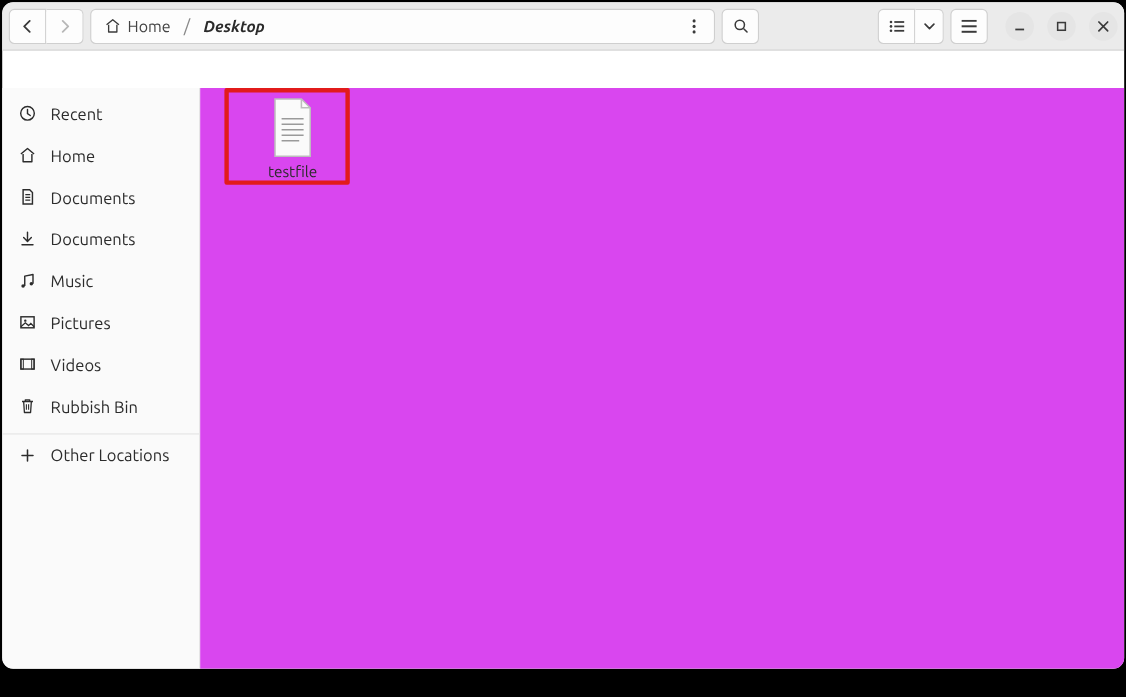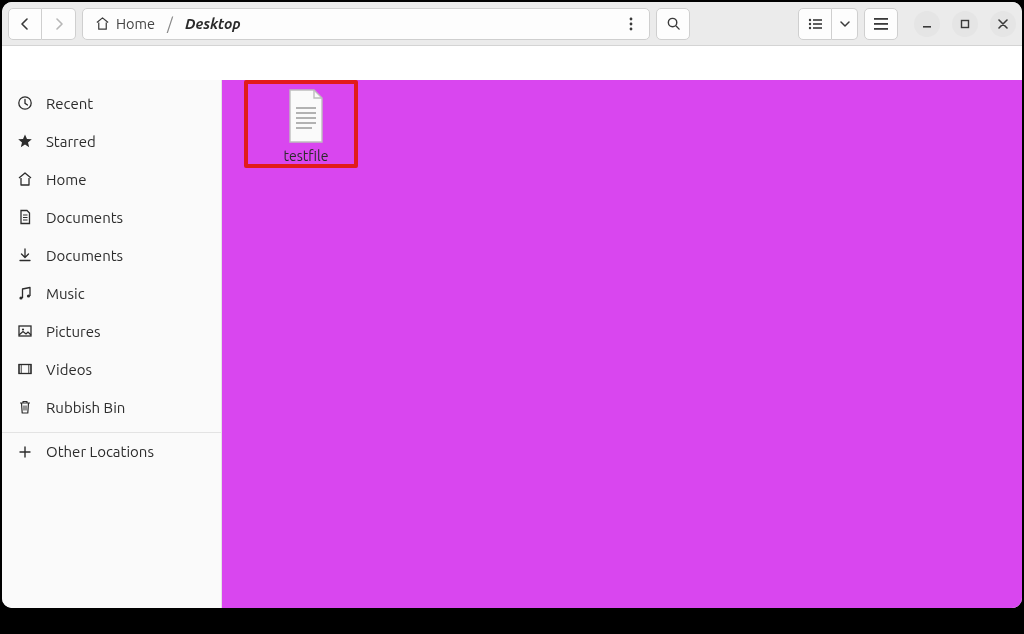--- a/index.html
+++ b/index.html
@@ -32,21 +32,21 @@
   .path-sep { color: #888; padding: 0 2px; }
   .path-more { margin-left: auto; width: 28px; height: 28px; display:flex; align-items:center; justify-content:center; color:#444; }
   .winbtn {
     width: 26px; height: 26px; border-radius: 50%; background: #e5e5e5;
     display:flex; align-items:center; justify-content:center; margin-left: 4px; cursor:pointer;
   }
   .winbtns { display:flex; align-items:center; gap:8px; margin-left: 6px; }
 
   .body { flex: 1; display: flex; min-height: 0; }
   .sidebar {
-    width: 220px; background: #fafafa; border-right: 1px solid #e3e3e3;
+    width: 180px; background: #fafafa; border-right: 1px solid #e3e3e3;
     display: flex; flex-direction: column; padding-top: 4px;
   }
   .side-item {
     display: flex; align-items: center; gap: 12px; padding: 0 14px; height: 38px;
     font-size: 15px; color: #2c2c2c; cursor: pointer;
   }
   .side-item .ic { width: 18px; height: 18px; display:flex; align-items:center; justify-content:center; color:#2c2c2c; }
   .side-item.other { border-top: 1px solid #e3e3e3; margin-top: auto; margin-top: 6px; }
 
   .content { flex: 1; background: #d946ef; position: relative; padding: 8px 16px; }
@@ -186,28 +186,20 @@
       <div class="side-item">
         <span class="ic">
           <svg width="16" height="16" viewBox="0 0 16 16">
               <circle cx="8" cy="8" r="6.2" fill="none" stroke="#2c2c2c" stroke-width="1.3"></circle>
               <path d="M8 4.5 V8.3 L10.5 10" fill="none" stroke="#2c2c2c" stroke-width="1.3" stroke-linecap="round"></path>
             </svg>
         </span>
         <span>Recent</span>
       </div>
 
-      <div class="side-item">
-        <span class="ic">
-          <svg width="16" height="16" viewBox="0 0 16 16">
-              <path d="M8 1.5 L10 6 L14.8 6.3 L11 9.4 L12.2 14.2 L8 11.6 L3.8 14.2 L5 9.4 L1.2 6.3 L6 6 Z" fill="#2c2c2c"></path>
-            </svg>
-        </span>
-        <span>Starred</span>
-      </div>
 
       <div class="side-item">
         <span class="ic">
           <svg width="16" height="16" viewBox="0 0 16 16">
               <path d="M2 7 L8 2 L14 7 M4 7 V14 H12 V7" fill="none" stroke="#2c2c2c" stroke-width="1.3" stroke-linejoin="round"></path>
             </svg>
         </span>
         <span>Home</span>
       </div>
 

